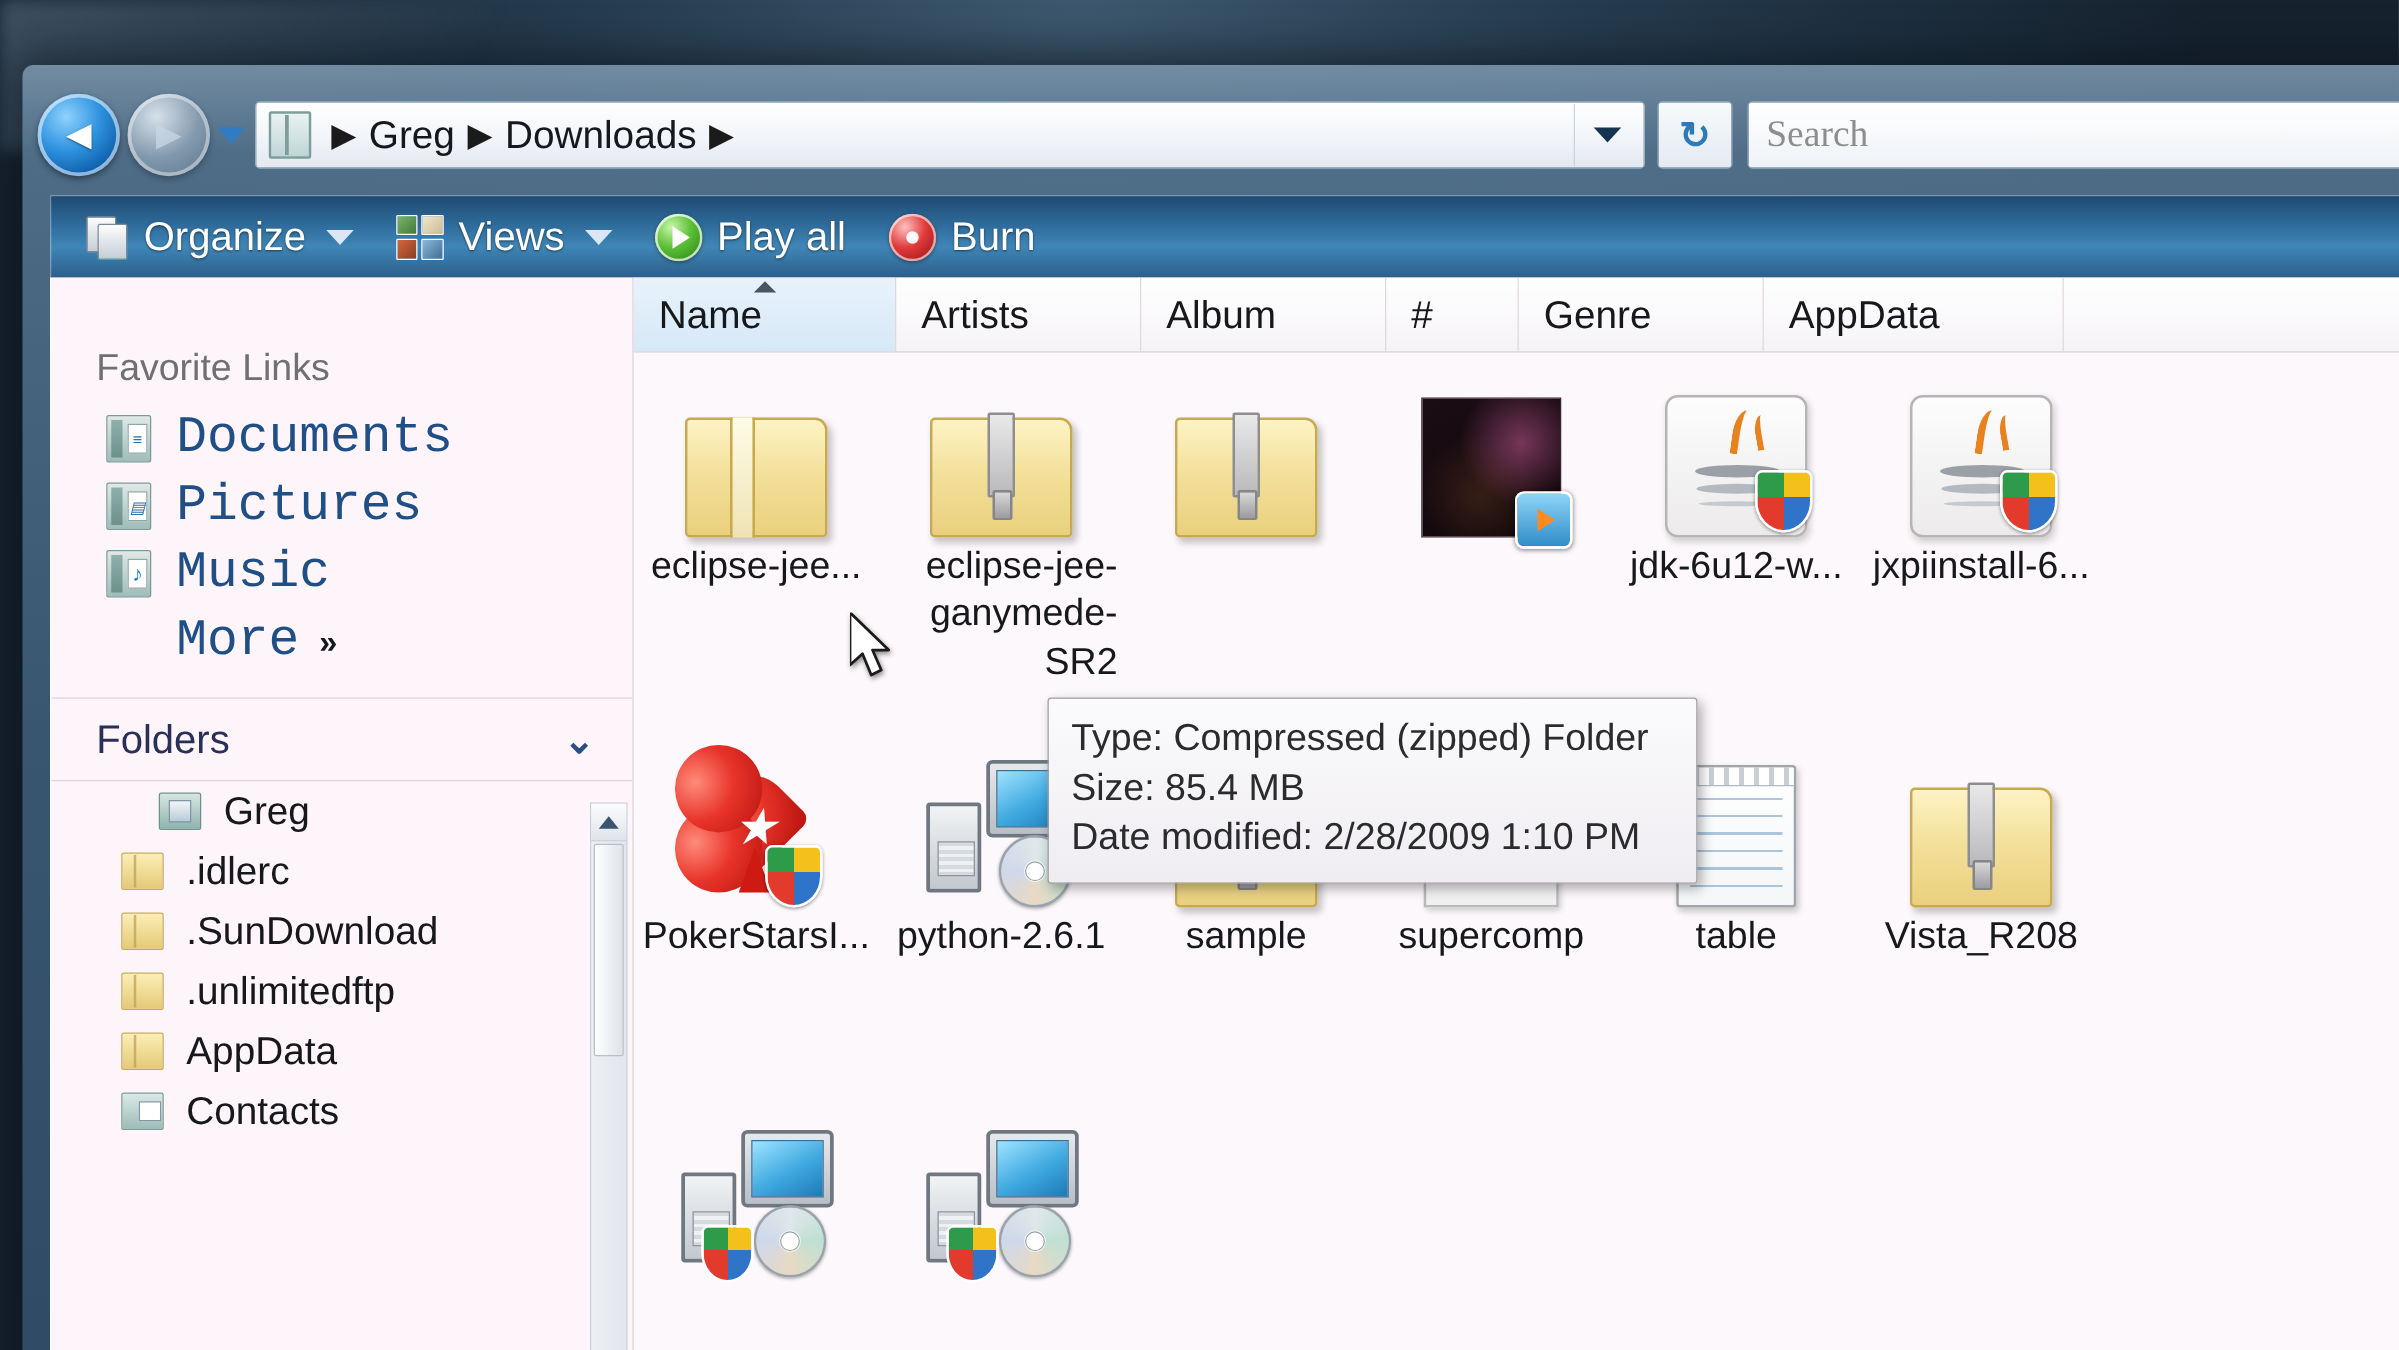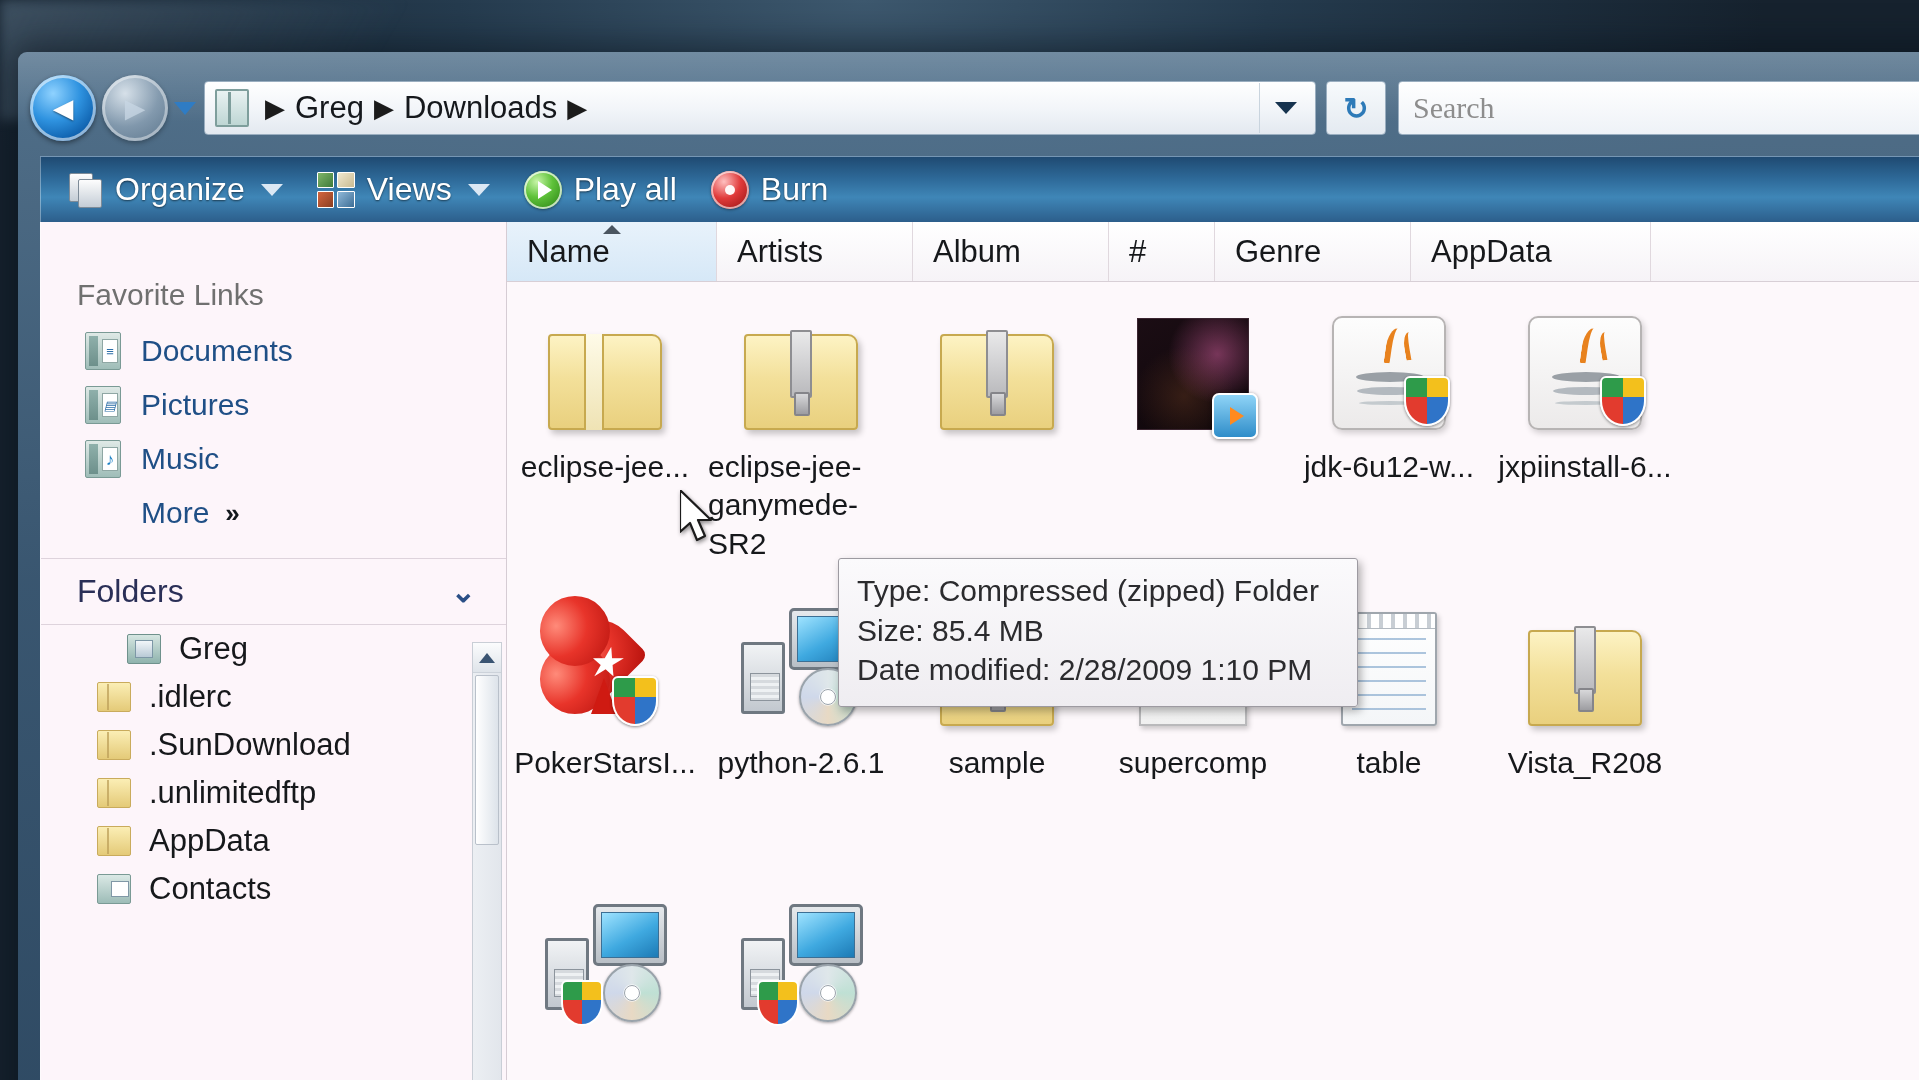--- a/index.html
+++ b/index.html
@@ -275,22 +275,23 @@
   }
   .nav-ico i {
     position: absolute; left: 16px; top: 6px;
     width: 16px; height: 24px;
     background: #ffffff; border: 1px solid #8fa7a4;
     font-size: 13px; line-height: 24px; text-align: center;
     color: #2e6fa8;
   }
   .nav-ico.music i { color: #1a7fc4; font-size: 17px; }
   .nav-label {
-    font-size: 30px; color: #1f4f86;
+    font-size: 41px; color: #1f4f86;
     white-space: nowrap;
+    font-family: Liberation Mono, monospace;
   }
   #nav-more {
     display: flex; align-items: center;
     height: 54px; padding-left: 100px;
   }
   #nav-more .nav-label { color: #1f4f86; }
   #nav-more .chev {
     margin-left: 16px; font-size: 26px; color: #13181d; font-weight: bold;
   }
 
@@ -419,23 +420,23 @@
     display: flex; flex-direction: column;
     align-items: center;
     padding-top: 10px;
   }
   .icon-slot {
     width: 124px; height: 124px;
     display: flex; align-items: flex-end; justify-content: center;
     position: relative;
   }
   .fname {
-    margin-top: 18px;
+    margin-top: 4px;
     font-size: 30px; color: #16181b;
-    text-align: left;
+    text-align: right;
     line-height: 1.28;
     max-width: 186px;
     white-space: nowrap;
     overflow: visible;
   }
   .fname.multiline { white-space: normal; }
 
   
   .ic-folder-plain, .ic-folder-zip {
     width: 114px; height: 96px;

